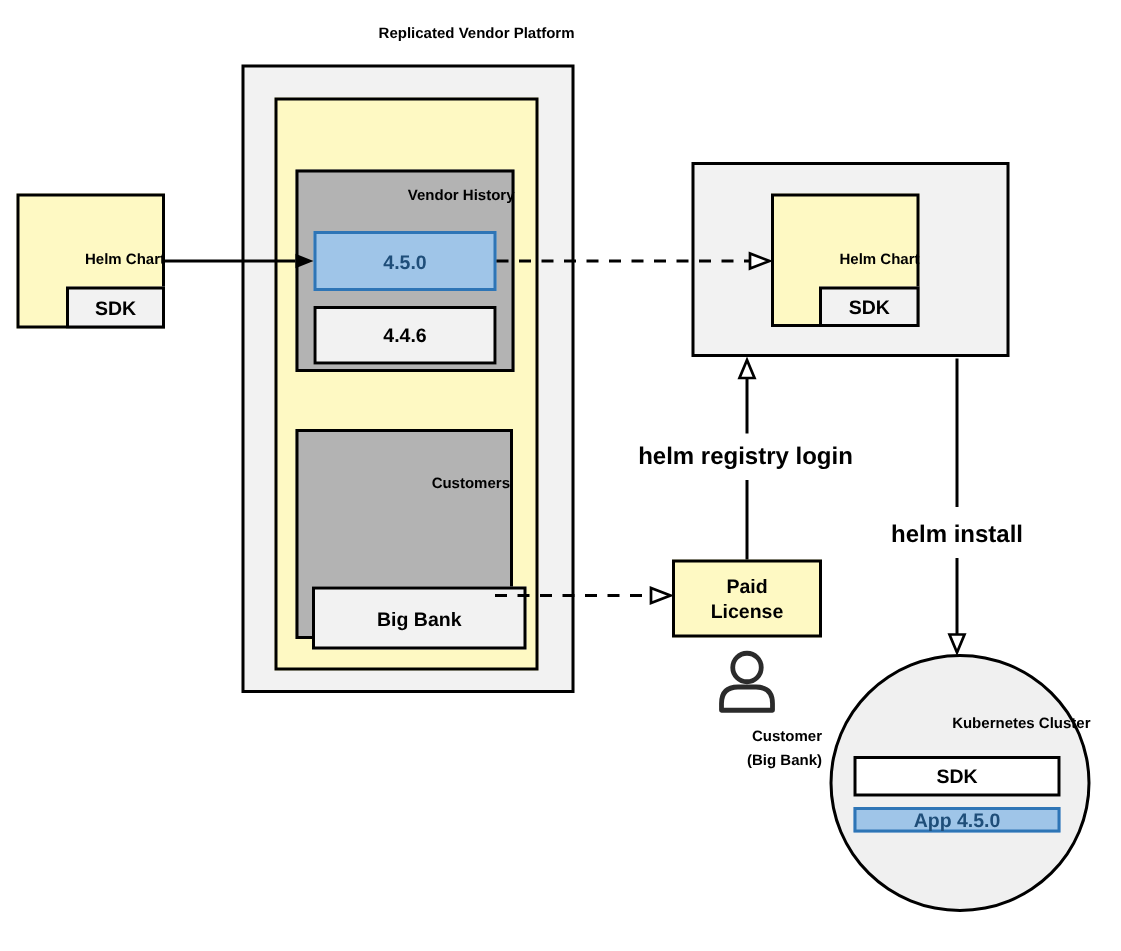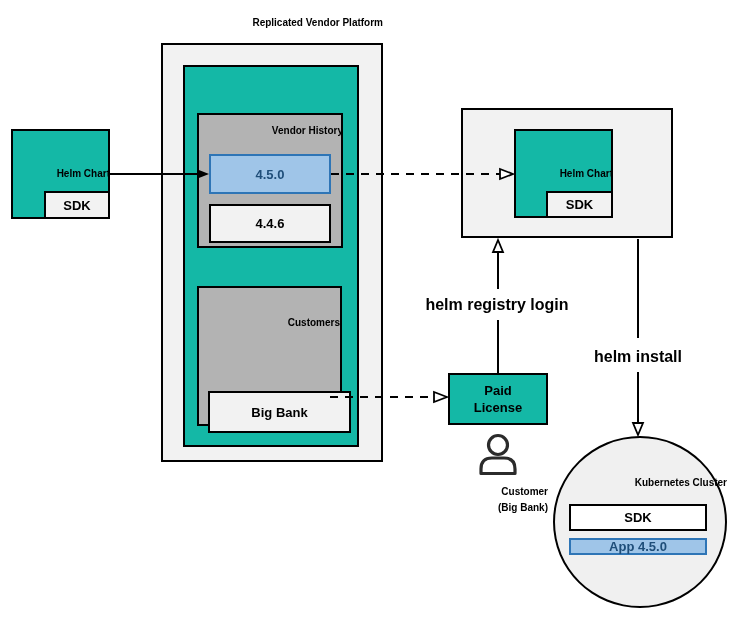--- a/index.html
+++ b/index.html
@@ -2,21 +2,21 @@
 <html><head>
 <meta charset="utf-8">
 <style>
   html,body{margin:0;padding:0;background:#fff;}
   #canvas{
     position:relative;width:747px;height:634px;background:#fff;overflow:hidden;
     font-family:"Liberation Sans",sans-serif;color:#000;
   }
   .box{position:absolute;box-sizing:border-box;border:2px solid #000;}
   .fill-l1{background:#f2f2f2;}
-  .fill-l2{background:#14b8a6;}
+  .fill-l2{background:#fef9c3;}
   .fill-l3{background:#b3b3b3;}
   .fill-white{background:#ffffff;}
   .fill-blue{background:#9fc5e8;border-color:#2e75b6;}
   .lbl{
     position:absolute;text-align:right;font-weight:bold;font-size:10px;line-height:16px;
     white-space:nowrap;
   }
   .blue-text{color:#1f4e79;}
   .flexc{display:flex;align-items:center;justify-content:center;font-weight:bold;font-size:13px;text-align:center;}
   .wrap{white-space:normal;line-height:17px;}

